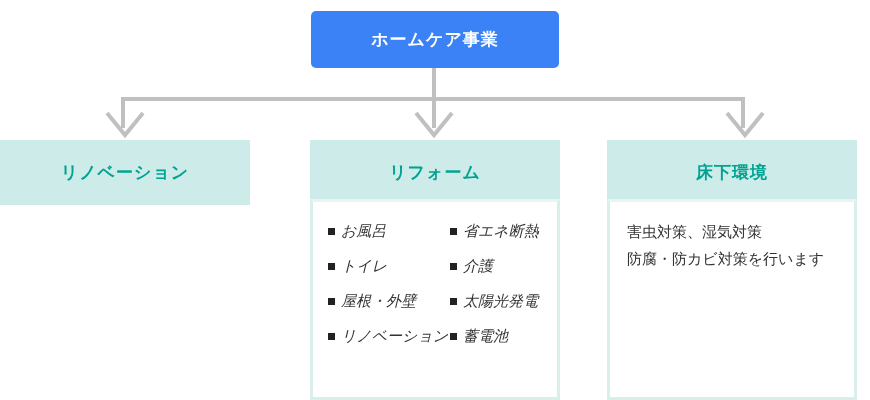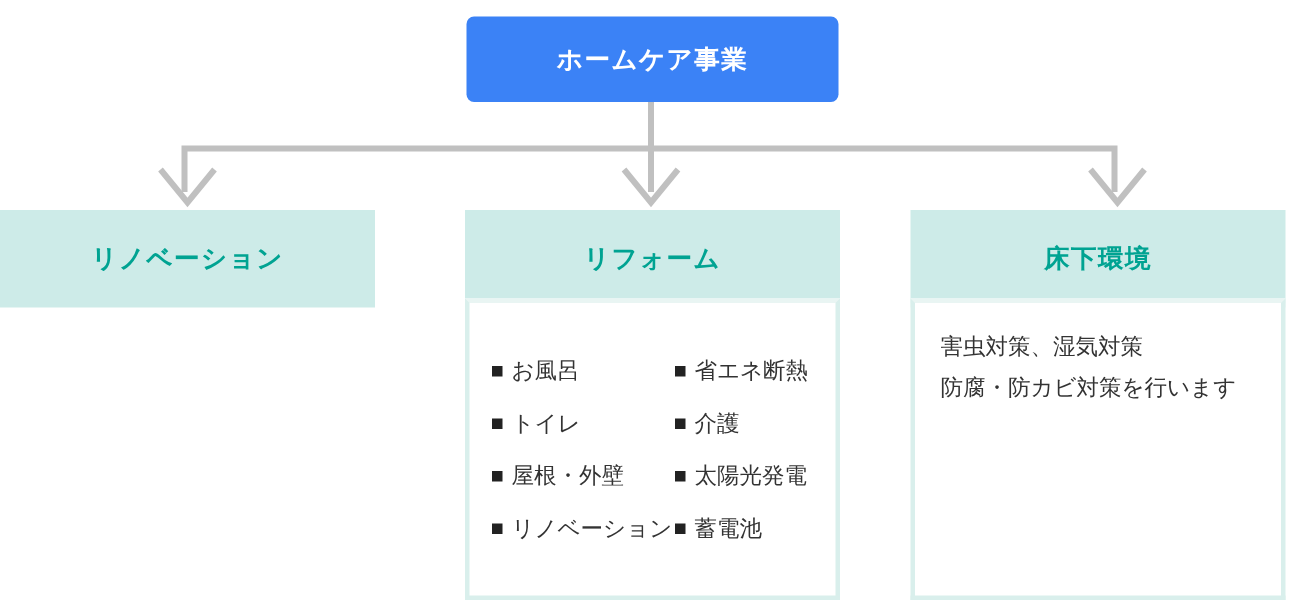--- a/index.html
+++ b/index.html
@@ -31,21 +31,21 @@
     display:flex;align-items:center;justify-content:center;
   }
   .branch-title{color:#00a392;font-size:17px;font-weight:bold;letter-spacing:1px;}
   .branch-body{
     position:absolute;left:0;right:0;top:59px;bottom:0;
     background:#ffffff;border:3px solid #d9efec;border-top-color:#e9f5f3;
     box-sizing:border-box;color:#333333;font-size:15px;
   }
   .text-body{padding:16px 18px 0 17px;}
   .text-body p{margin:0;line-height:27px;}
-  .list-body{display:flex;padding:28px 0 0 15px;}
+  .list-body{display:flex;padding:12px 0 0 15px;font-style:italic;}
   .list-body ul{list-style:none;margin:0;padding:0;}
   .list-body ul.col1{width:122px;}
   .list-body ul.col2{flex:1;}
   .list-body li{height:35px;display:flex;align-items:center;}
   .bullet{
     width:7px;height:7px;background:#222222;flex:0 0 7px;margin-right:6px;
   }
 </style>
 </head>
 <body>

